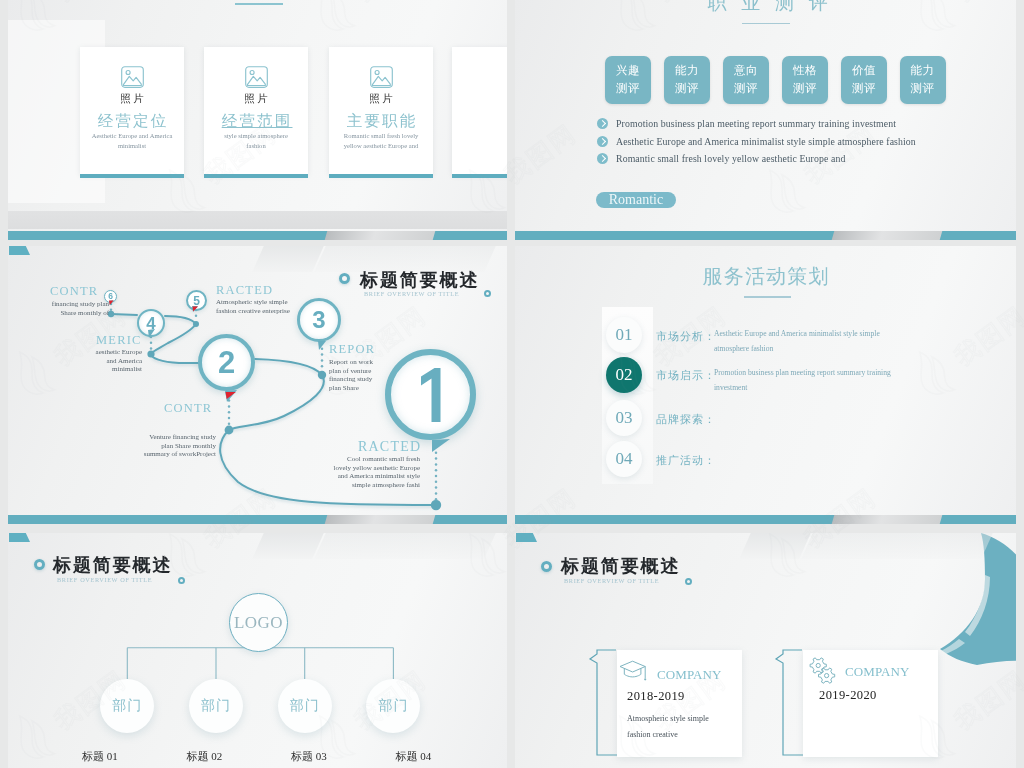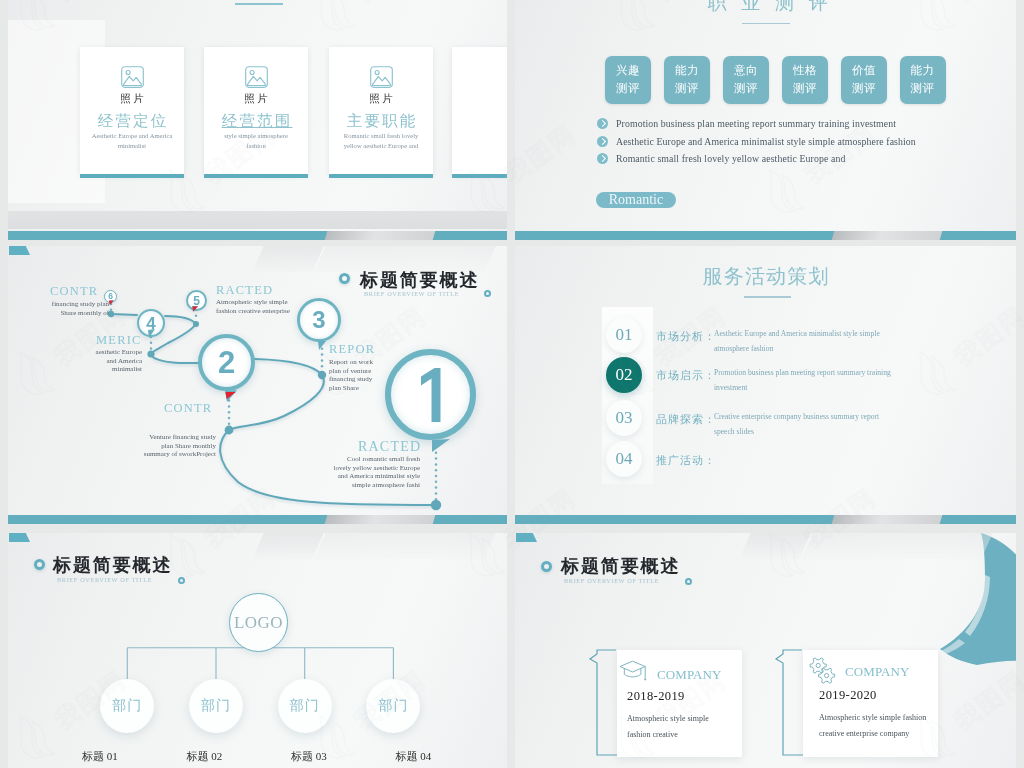--- a/index.html
+++ b/index.html
@@ -337,21 +337,20 @@
     <div class="s4circ" style="top:154px;">03</div>
     <div class="s4circ" style="top:195px;">04</div>
 
     <div class="s4lab" style="top:83px;">市场分析：</div>
     <div class="s4lab" style="top:122px;">市场启示：</div>
     <div class="s4lab" style="top:166px;">品牌探索：</div>
     <div class="s4lab" style="top:207px;">推广活动：</div>
 
     <div class="s4txt" style="top:80px;width:182px;">Aesthetic Europe and America minimalist style simple atmosphere fashion</div>
     <div class="s4txt" style="top:119px;width:198px;">Promotion business plan meeting report summary training investment</div>
-    <div class="s4txt" style="top:163px;width:178px;">Creative enterprise company business summary report speech slides</div>
 
     <div class="botbar">
       <div class="gslice" style="left:318px;width:108px;transform:skewX(-16deg);"></div>
     </div>
   </div>
 
   <div class="slide" id="s5">
     <div class="bgbase"></div>
     <div class="tpband">
       <i style="left:250px;width:60px;transform:skewX(-24deg);opacity:.8;"></i>
@@ -439,21 +438,20 @@
       <span class="abs" style="left:5px;top:6px;">
         <svg width="29" height="29" viewBox="0 0 29 29" fill="none" stroke="#7fb5c1" stroke-width="1.0" stroke-linejoin="round">
           <path d="M16.00 7.95 L18.30 8.22 L18.30 10.78 L16.00 11.05 L14.44 13.74 L15.36 15.87 L13.14 17.16 L11.75 15.30 L8.65 15.30 L7.26 17.16 L5.04 15.87 L5.96 13.74 L4.40 11.05 L2.10 10.78 L2.10 8.22 L4.40 7.95 L5.96 5.26 L5.04 3.13 L7.26 1.84 L8.65 3.70 L11.75 3.70 L13.14 1.84 L15.36 3.13 L14.44 5.26 Z"></path>
           <circle cx="10.2" cy="9.5" r="2.1"></circle>
           <path d="M24.40 18.05 L26.70 18.32 L26.70 20.88 L24.40 21.15 L22.84 23.84 L23.76 25.97 L21.54 27.26 L20.15 25.40 L17.05 25.40 L15.66 27.26 L13.44 25.97 L14.36 23.84 L12.80 21.15 L10.50 20.88 L10.50 18.32 L12.80 18.05 L14.36 15.36 L13.44 13.23 L15.66 11.94 L17.05 13.80 L20.15 13.80 L21.54 11.94 L23.76 13.23 L22.84 15.36 Z"></path>
           <circle cx="18.6" cy="19.6" r="2.1"></circle>
         </svg>
       </span>
       <span class="s6name" style="left:42px;top:14px;">COMPANY</span>
       <span class="s6years" style="left:16px;top:38px;">2019-2020</span>
-      <span class="s6desc" style="left:16px;top:60px;width:118px;">Atmospheric style simple fashion creative enterprise company</span>
     </div>
   </div>
 
   <div class="wm" id="wm">
       <div class="wmtile" style="left: 0px; top: 0px;">
         <div style="display:flex;align-items:center;">
           <span style="margin-right:5px"><svg width="44" height="56" viewBox="0 0 44 56">
               <path d="M23 2 C29 13 26 19 20 27 C14 35 13 42 18 49 C11 47 5 40 6 31 C7 23 14 18 18 12 C20 9 22 5 23 2 Z" fill="none" stroke="rgba(150,158,162,.42)" stroke-width="1.7"></path>
               <path d="M30 13 C35 22 34 29 29 36 C25 42 25 48 29 53 C23 52 18 46 19 38 C20 29 27 24 30 13 Z" fill="none" stroke="rgba(150,158,162,.42)" stroke-width="1.7"></path>
             </svg></span>

